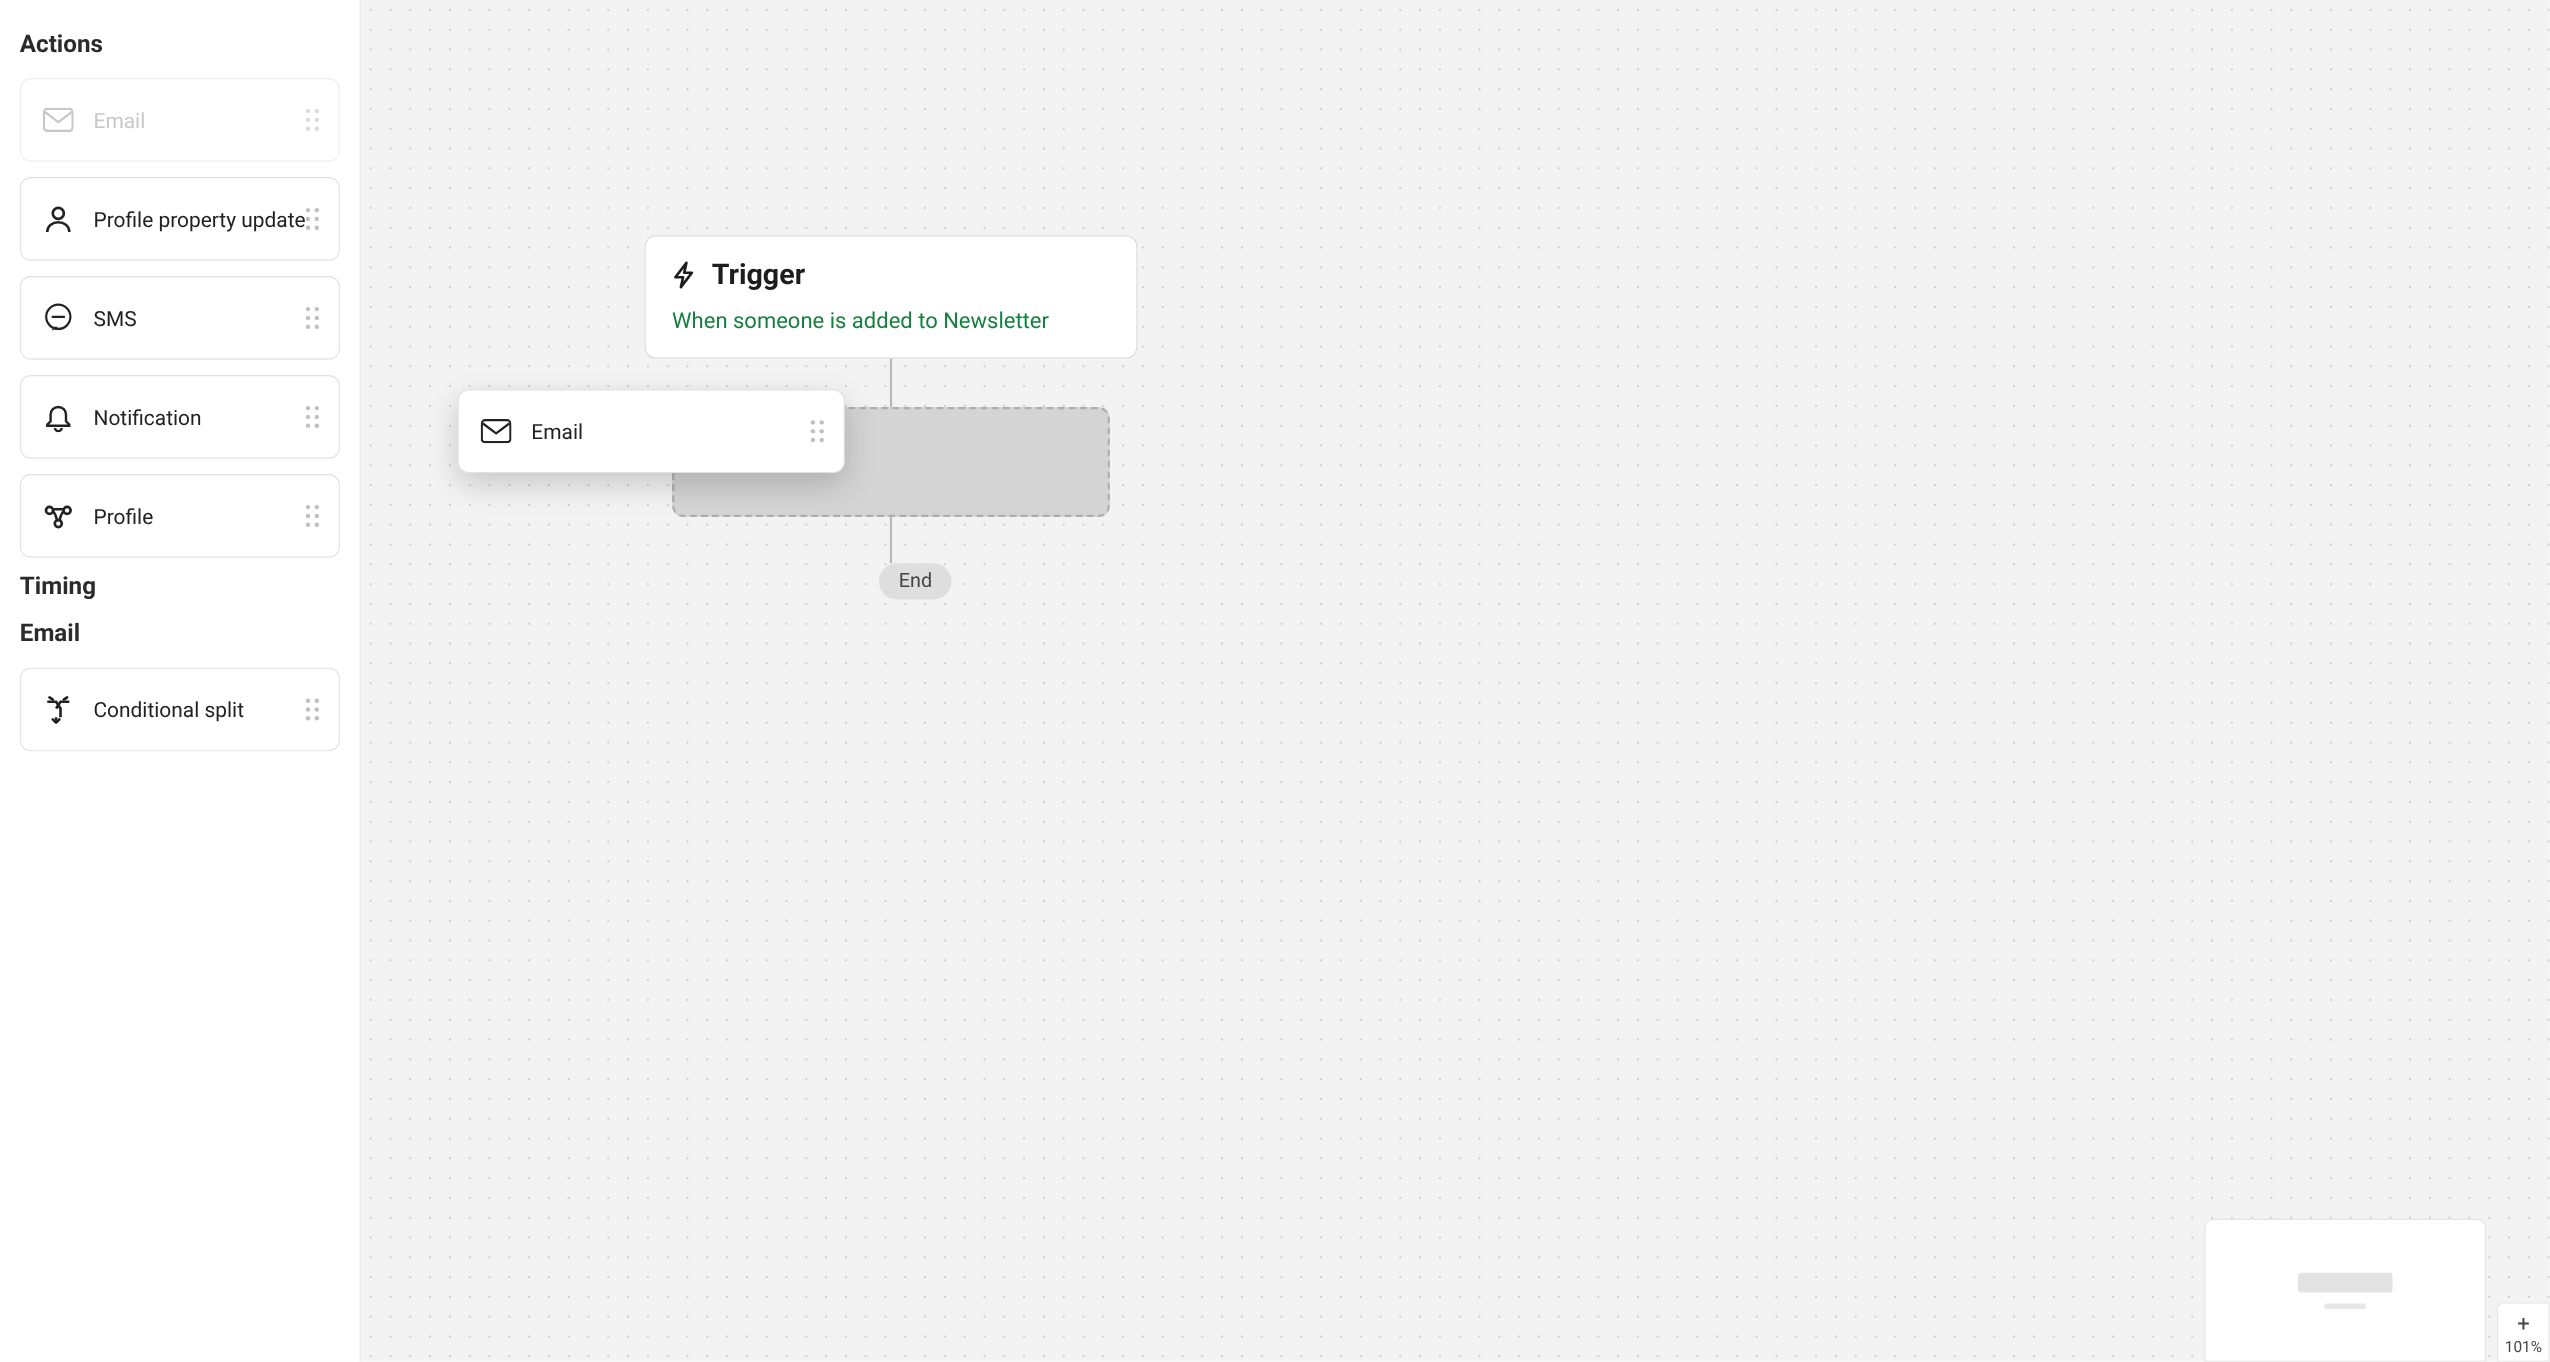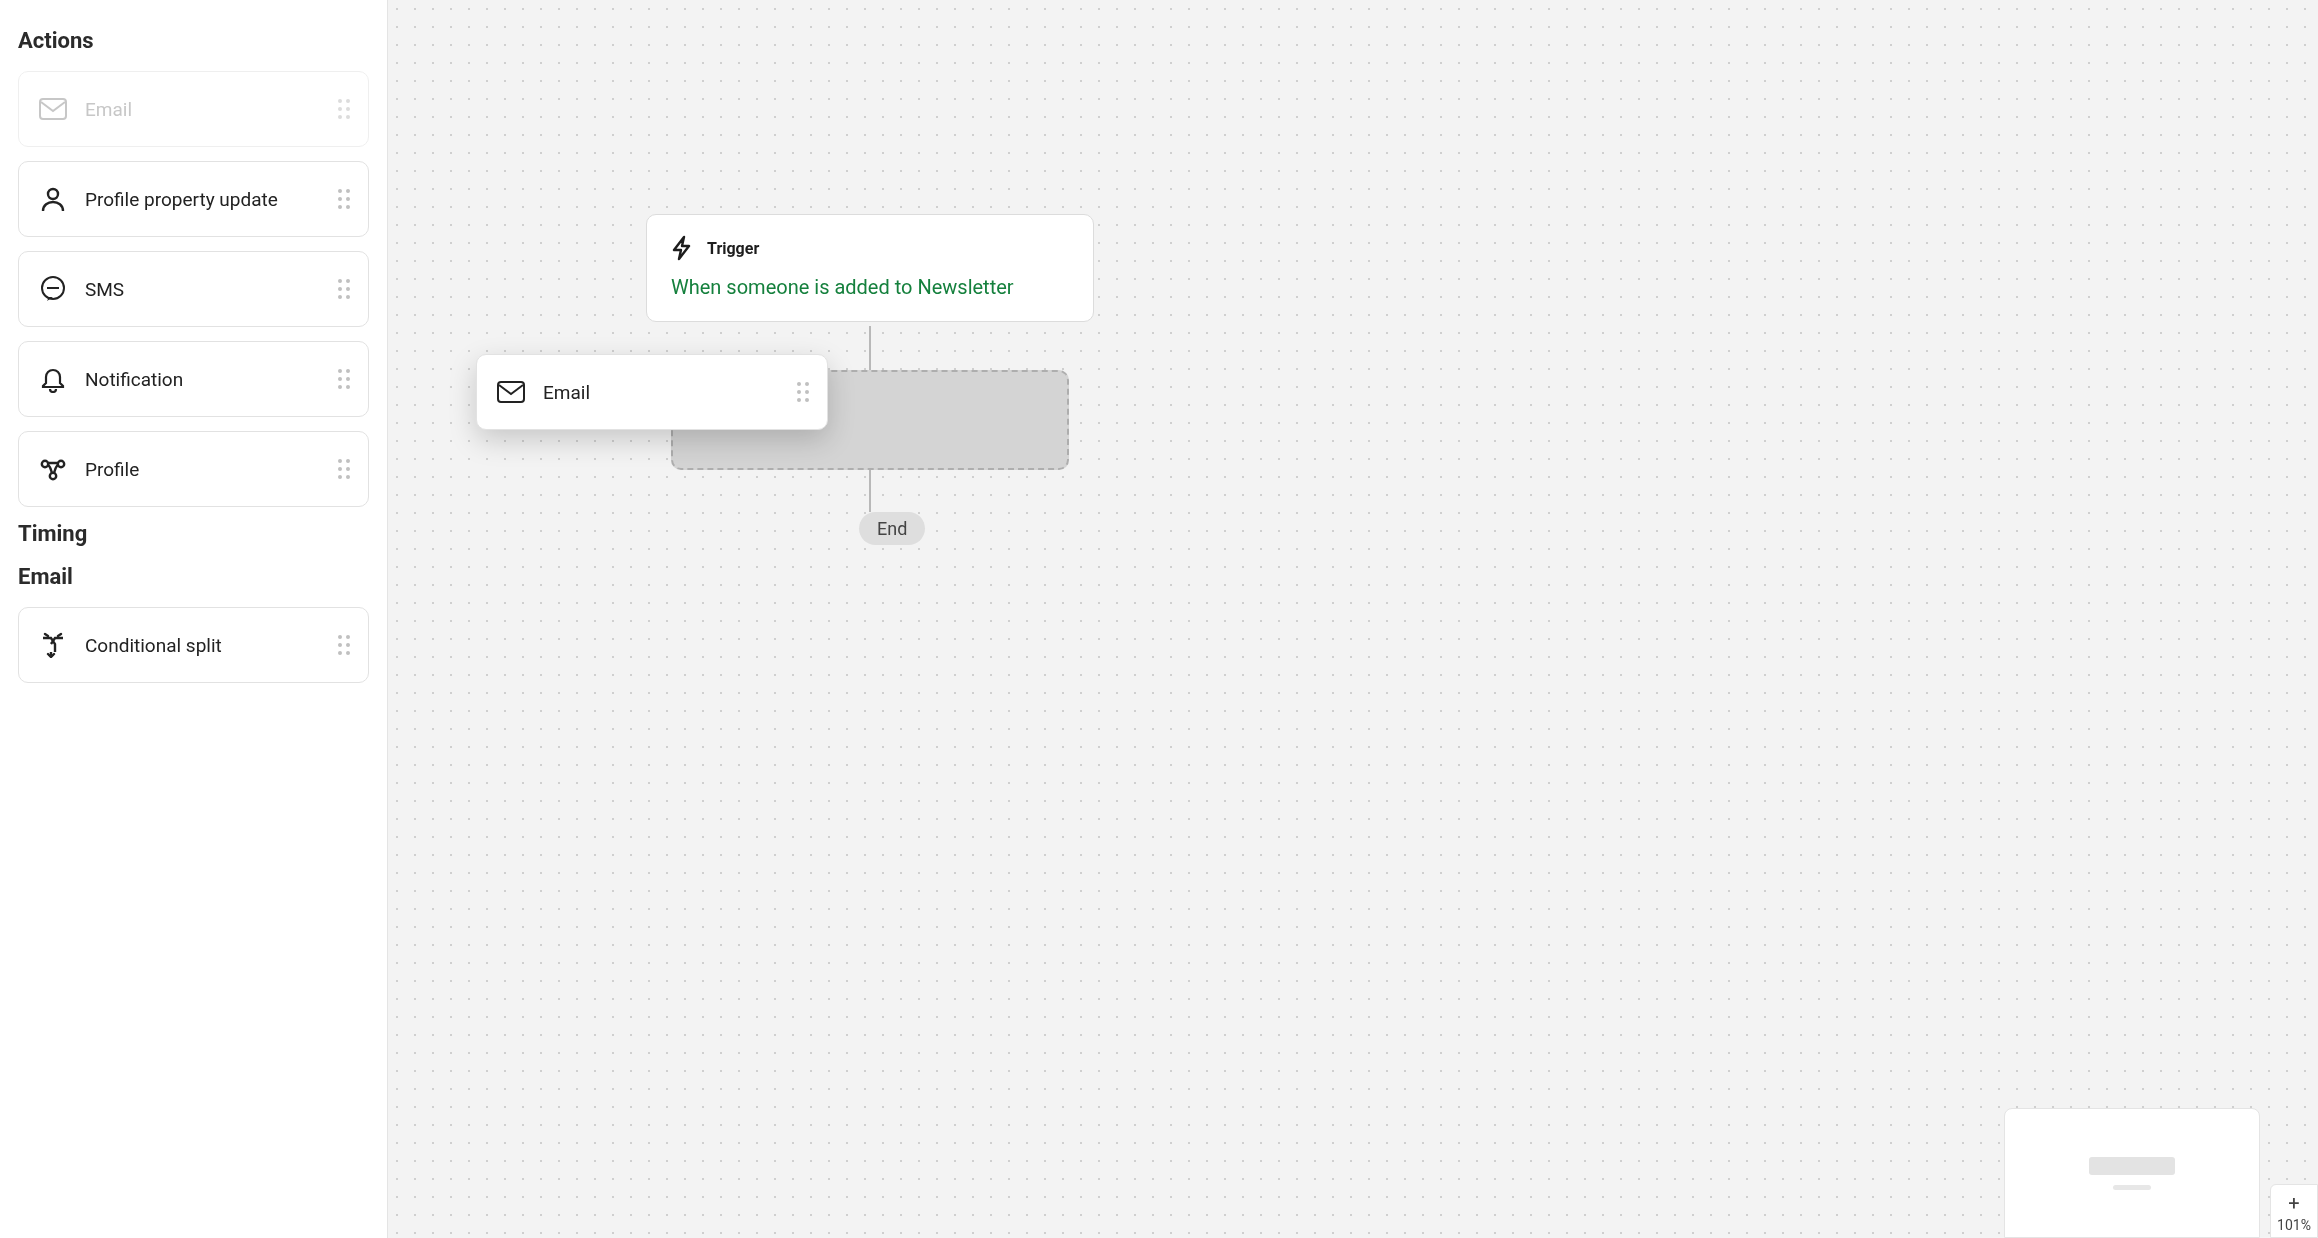--- a/index.html
+++ b/index.html
@@ -10,21 +10,21 @@
     body {
       font-family: -apple-system, BlinkMacSystemFont, "Segoe UI", Roboto, Helvetica, Arial, sans-serif;
       background: #fff;
       width: 100vw;
       height: 100vh;
       overflow: hidden;
       display: flex;
     }
     
     .sidebar {
-      width: 388px;
+      width: 328px;
       height: 100%;
       background: #fff;
       border-right: 1px solid #e4e4e4;
       padding: 24px 18px 0 18px;
       overflow-y: auto;
     }
     .section-title {
       font-size: 22px;
       font-weight: 700;
       color: #2b2b2b;
@@ -96,21 +96,21 @@
       width: 448px;
       background: #fff;
       border: 1px solid #dcdcdc;
       border-radius: 10px;
       padding: 20px 24px 22px 24px;
     }
     .trigger-head {
       display: flex;
       align-items: center;
       gap: 14px;
-      font-size: 16px;
+      font-size: 26px;
       font-weight: 700;
       color: #1d1d1d;
       margin-bottom: 14px;
     }
     .trigger-desc {
       font-size: 20px;
       color: #15803d;
     }
     .connector-1 {
       position: absolute;

